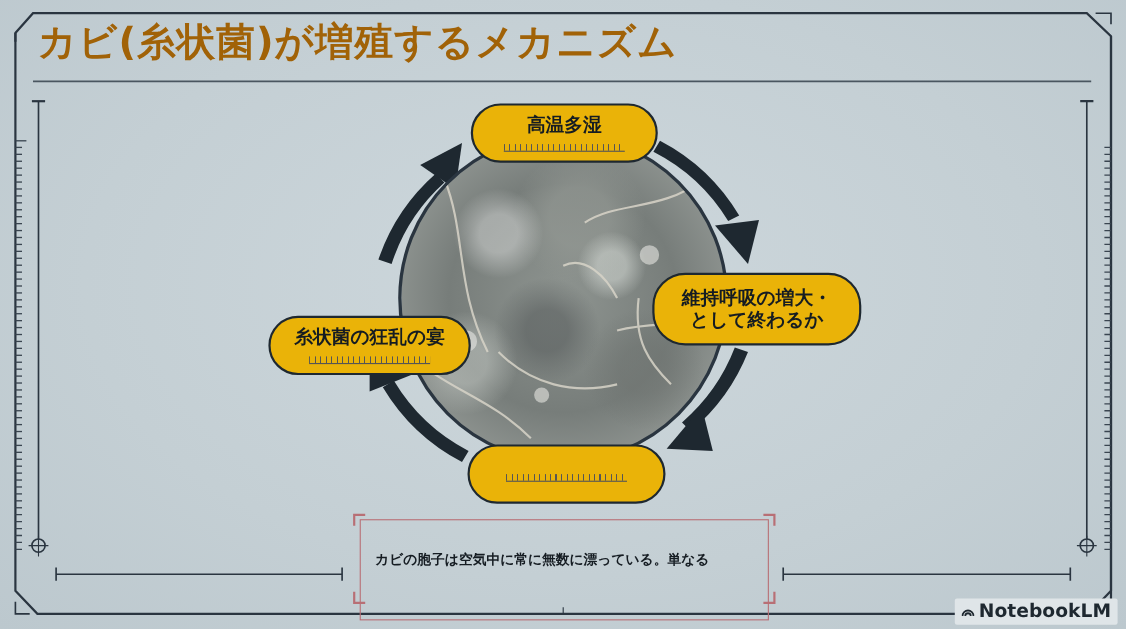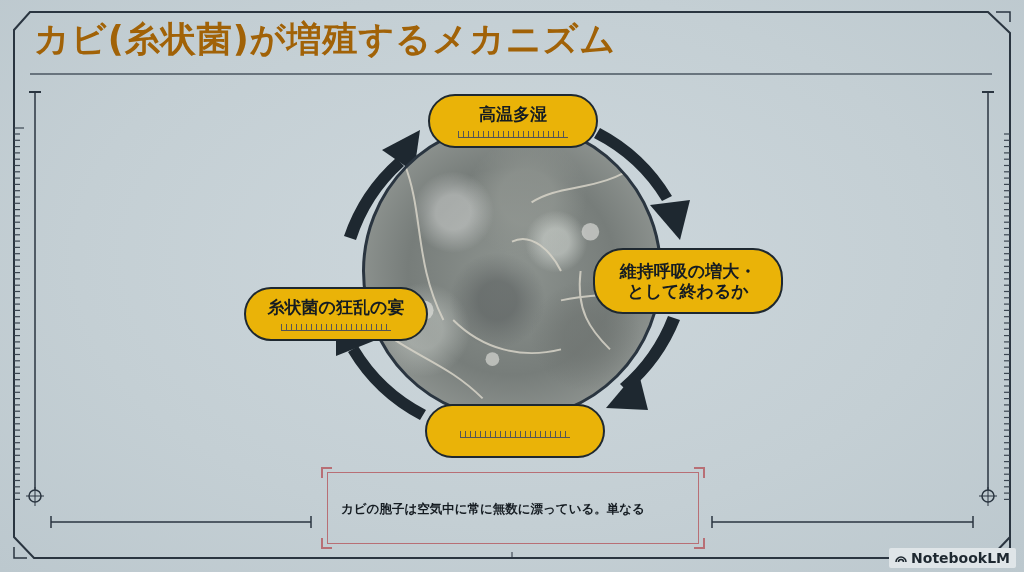--- a/index.html
+++ b/index.html
@@ -34,27 +34,27 @@
     align-items:center; justify-content:center; font-weight:bold;
     color:#151c22; text-align:center; line-height:1.2;
   }
   .node .lbl { font-size:17px; }
   .ruler {
     margin-top:6px; height:6px; width:110px;
     background-image: repeating-linear-gradient(90deg, #555 0 1px, transparent 1px 5px);
     border-bottom:1px solid #555;
   }
   .caption {
-    left:327px; top:472px; width:372px; height:72px;
+    left:327px; top:472px; width:372px; height:92px;
     border:1.5px solid #b86f75; box-sizing:border-box;
     font-size:12.5px; font-weight:bold; line-height:17px; color:#151c22;
     padding:10px 10px 0 13px; white-space:pre-line;
   }
   .brand {
-    right:8px; bottom:4px; font-size:14px; font-weight:bold; color:#1e2830;
+    right:8px; bottom:4px; font-size:17px; font-weight:bold; color:#1e2830;
     background:#dfe5e8; padding:2px 6px; border-radius:2px; display:flex; align-items:center; gap:4px;
   }
 </style>
 </head>
 <body>
 
 <svg class="abs frame-svg" viewBox="0 0 1024 572">
   <g stroke="#2a3540" fill="none" stroke-width="2">
 
     <path d="M14 38 L14 30 L30 12 L988 12 L1010 33 L1010 548 L990 566"></path>

